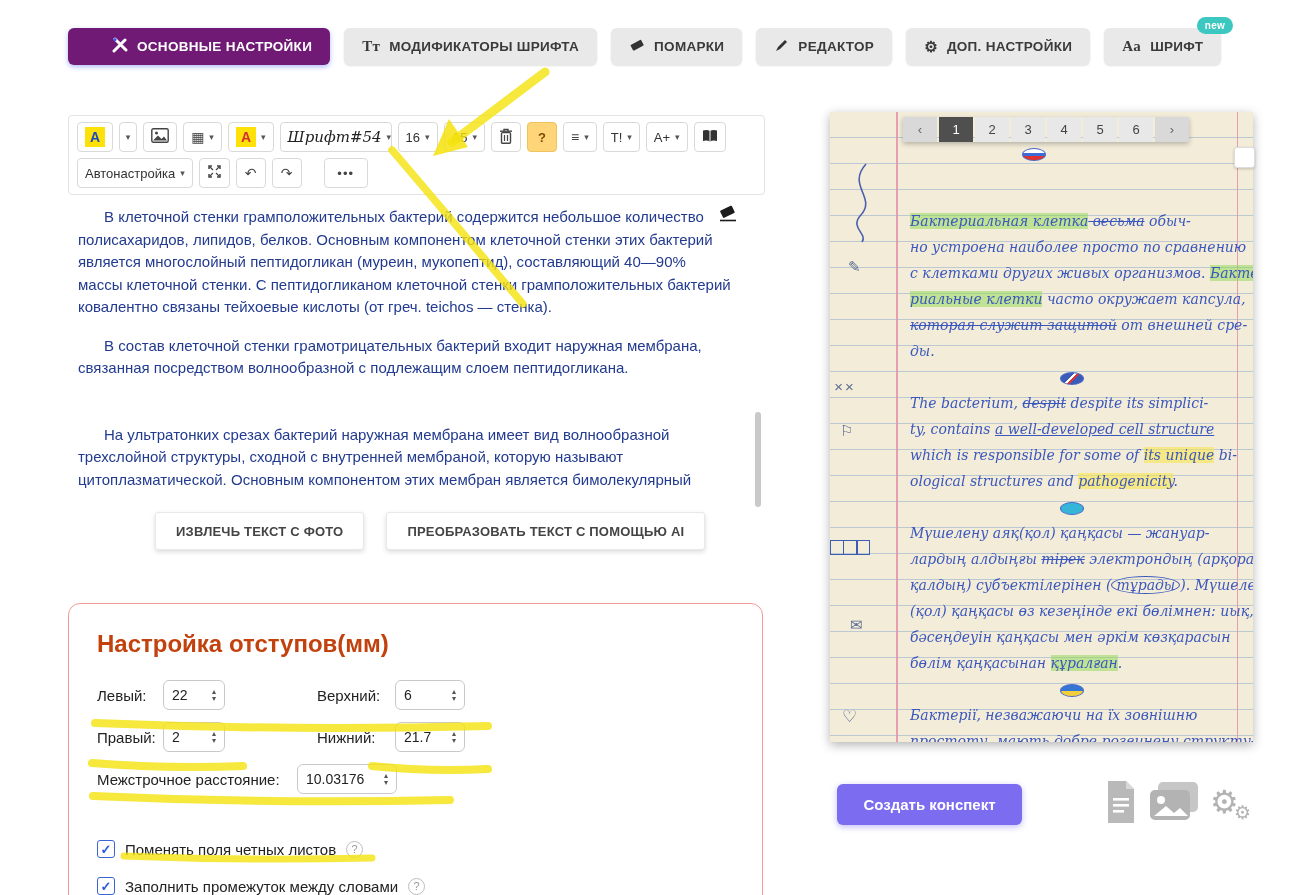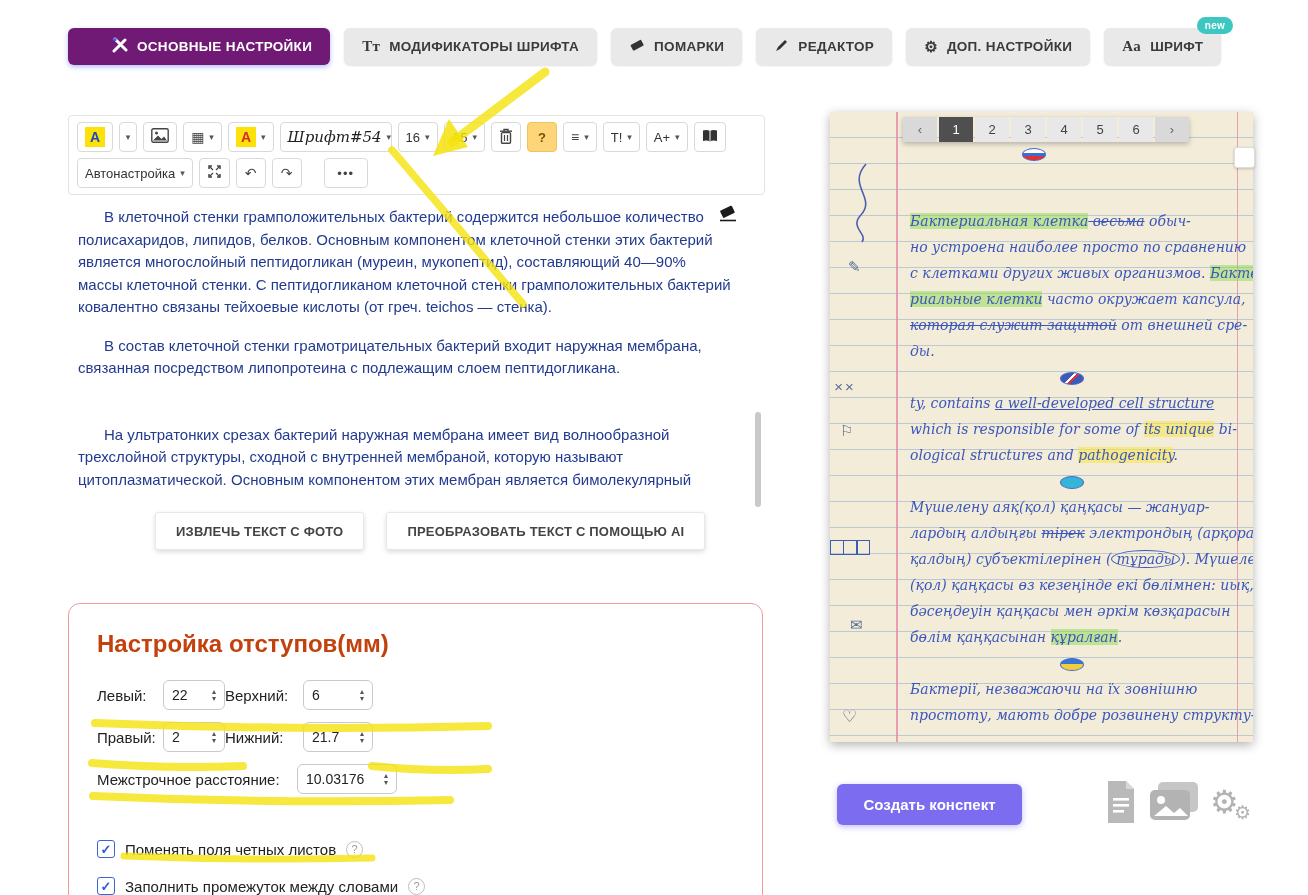--- a/index.html
+++ b/index.html
@@ -52,21 +52,21 @@
   .action-btn { height:38px; padding:0 20px; background:#fff; border:1px solid #e8e8e8; border-radius:3px;
                 box-shadow:0 2px 5px rgba(0,0,0,.14); font-family:inherit; font-size:13px; font-weight:700;
                 color:#444; letter-spacing:.2px; cursor:pointer; white-space:nowrap; }
 
   
   .margins-panel { position:absolute; left:68px; top:603px; width:695px; height:312px;
                    border:1px solid #f09a9a; border-radius:12px; background:#fff; padding:26px 28px; }
   .panel-title { font-size:24px; font-weight:700; color:#c2410c; margin-bottom:22px; }
   .m-row { display:flex; align-items:center; margin-bottom:12px; height:30px; }
   .m-label { font-size:15px; color:#222; }
-  .w1 { width:66px; } .w2 { width:78px; } .w3 { width:200px; }
+  .w1 { width:66px; } .w2 { width:78px; margin-left:92px; } .w3 { width:200px; }
   .spin { display:flex; align-items:center; justify-content:space-between; height:30px; padding:0 8px;
           border:1px solid #c9c9c9; border-radius:6px; background:#fff; font-size:14px; color:#222; cursor:pointer; }
   .spin.small { width:62px; } .spin.med { width:70px; } .spin.big { width:100px; }
   .spin-arrows { display:flex; flex-direction:column; line-height:7px; font-size:8px; color:#555; margin-left:8px; }
   .chk-row { display:flex; align-items:center; gap:10px; height:20px; margin-bottom:17px; font-size:15px; color:#222; }
   .chk-row.first { margin-top:45px; }
   .chk { width:18px; height:18px; border:1.6px solid #3a66d1; border-radius:3px; background:#fff;
          display:flex; align-items:center; justify-content:center; color:#2e5bd7; font-size:13px; font-weight:700; cursor:pointer; }
   .qcirc { width:17px; height:17px; border:1.5px solid #bdbdbd; border-radius:50%; color:#9a9a9a;
            font-size:11px; display:flex; align-items:center; justify-content:center; cursor:pointer; }
@@ -256,21 +256,21 @@
   </div>
 
   <div class="editor">
     <span class="eraser-ico">
       <svg width="22" height="18" viewBox="0 0 22 18">
           <rect x="4" y="4" width="13" height="8" rx="1" transform="rotate(-26 10 8)" fill="#1b1b1b"></rect>
           <path d="M3 16.5 H19" stroke="#1b1b1b" stroke-width="1.6"></path>
         </svg>
     </span>
     <p><span>В клеточной стенки грамположительных бактерий содержится небольшое количество полисахаридов, липидов, белков. Основным компонентом клеточной стенки этих бактерий является многослойный </span><span class="sq">пептидогликан</span><span> (</span><span class="sq">муреин</span><span>, </span><span class="sq">мукопептид</span><span>), составляющий 40—90% массы клеточной стенки. С </span><span class="sq">пептидогликаном</span><span> клеточной стенки грамположительных бактерий ковалентно связаны </span><span class="sq">тейхоевые</span><span> кислоты (от греч. teichos — стенка).</span></p>
-    <p class="gap"><span>В состав клеточной стенки грамотрицательных бактерий входит наружная мембрана, связанная посредством </span><span class="sq">липопротеина</span><span> с подлежащим слоем </span><span class="sq">пептидогликана</span><span>.</span></p>
+    <p class="gap"><span>В состав клеточной стенки грамотрицательных бактерий входит наружная мембрана, связанная посредством </span><span class="sq">волнообразной</span><span> с подлежащим слоем </span><span class="sq">пептидогликана</span><span>.</span></p>
     <p><span>На ультратонких срезах бактерий наружная мембрана имеет вид волнообразной трехслойной структуры, сходной с внутренней мембраной, которую называют цитоплазматической. Основным компонентом этих мембран является бимолекулярный</span></p>
     <span class="scroll-thumb"></span>
   </div>
 
   <div class="actions">
     <button class="action-btn">ИЗВЛЕЧЬ ТЕКСТ С ФОТО</button>
     <button class="action-btn">ПРЕОБРАЗОВАТЬ ТЕКСТ С ПОМОЩЬЮ AI</button>
   </div>
 
   <section class="margins-panel">
@@ -353,20 +353,21 @@
     <span class="doodle d-heart">♡</span>
 
     <div class="hand">
       <div class="line"><span class="hl-g">Бактериальная клетка</span><span class="strike"> весьма</span><span> обыч-</span></div>
       <div class="line"><span>но устроена наиболее просто по сравнению</span></div>
       <div class="line"><span>с клетками других живых организмов. </span><span class="hl-g">Бакте-</span></div>
       <div class="line"><span class="hl-g">риальные клетки</span><span> часто окружает капсула,</span></div>
       <div class="line"><span class="strike">которая служит защитой</span><span> от внешней сре-</span></div>
       <div class="line"><span>ды.</span></div>
       <div class="line"><span class="flag f-en"></span></div>
+      <div class="line"><span>The bacterium, </span><span class="strike">despit</span><span> despite  its simplici-</span></div>
       <div class="line"><span>ty, contains </span><span class="uline">a well-developed cell structure</span></div>
       <div class="line"><span>which is responsible for some of </span><span class="hl-y">its unique</span><span> bi-</span></div>
       <div class="line"><span>ological structures and </span><span class="hl-y">pathogenicity</span><span>.</span></div>
       <div class="line"><span class="flag f-kz"></span></div>
       <div class="line"><span>Мүшелену аяқ(қол) қаңқасы — жануар-</span></div>
       <div class="line"><span>лардың алдыңғы </span><span class="strike">тірек</span><span> электрондың (арқора</span></div>
       <div class="line"><span>қалдың) субъектілерінен (</span><span class="circle">тұрады</span><span>). Мүшелену аяқ</span></div>
       <div class="line"><span>(қол) қаңқасы өз кезеңінде екі бөлімнен: иық,</span></div>
       <div class="line"><span>бәсеңдеуін қаңқасы мен әркім көзқарасын</span></div>
       <div class="line"><span>бөлім қаңқасынан </span><span class="hl-g">құралған</span><span>.</span></div>

